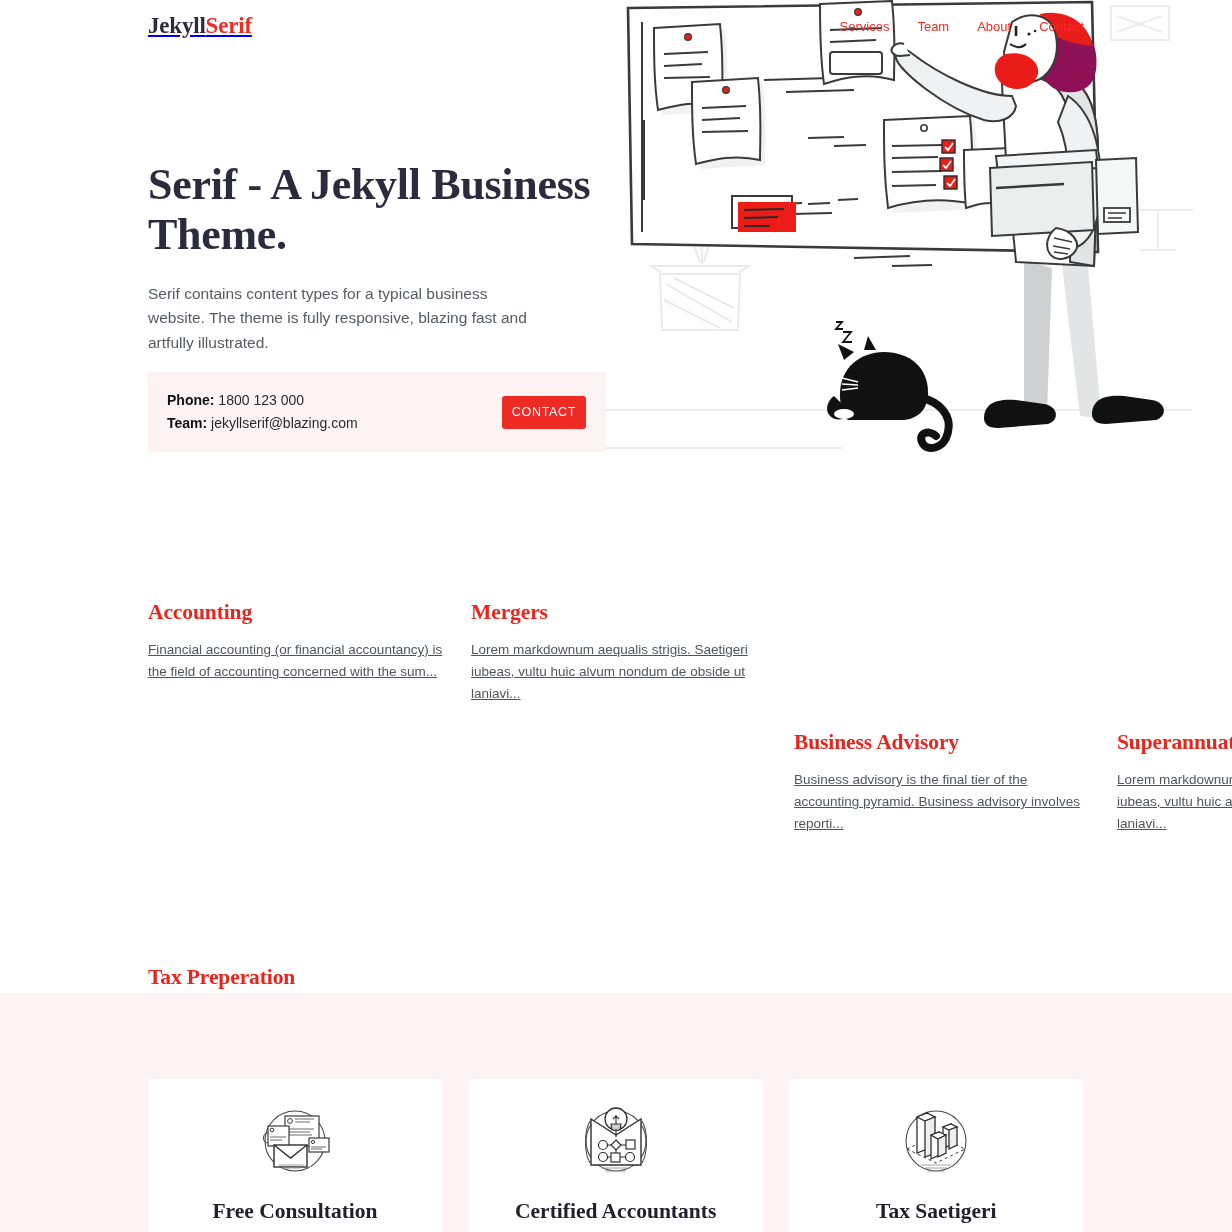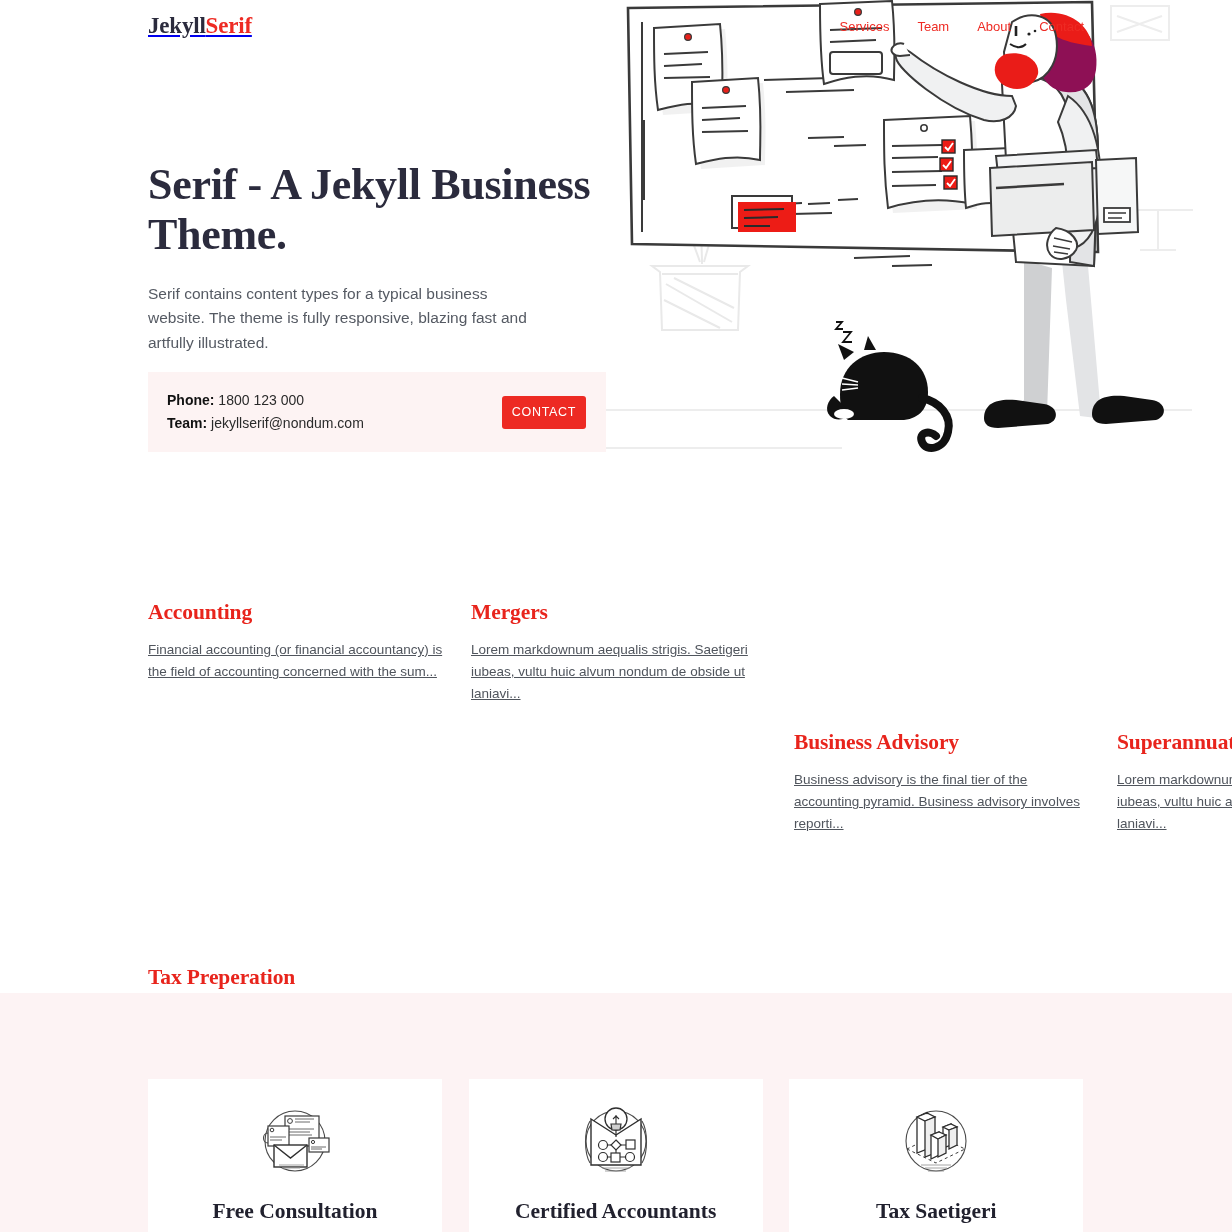--- a/index.html
+++ b/index.html
@@ -270,21 +270,21 @@
     </div>
 
     <div class="contact-box">
       <div class="contact-lines">
         <div>
           <b>Phone:</b>
           <span>1800 123 000</span>
         </div>
         <div>
           <b>Team:</b>
-          <span>jekyllserif@nondum.com</span>
+          <span>jekyllserif@blazing.com</span>
         </div>
       </div>
       <a href="#" class="btn btn-contact">CONTACT</a>
     </div>
   </section>
 
   <section class="services">
     <div class="svc-grid">
       <div class="svc">
         <h3>Accounting</h3>

